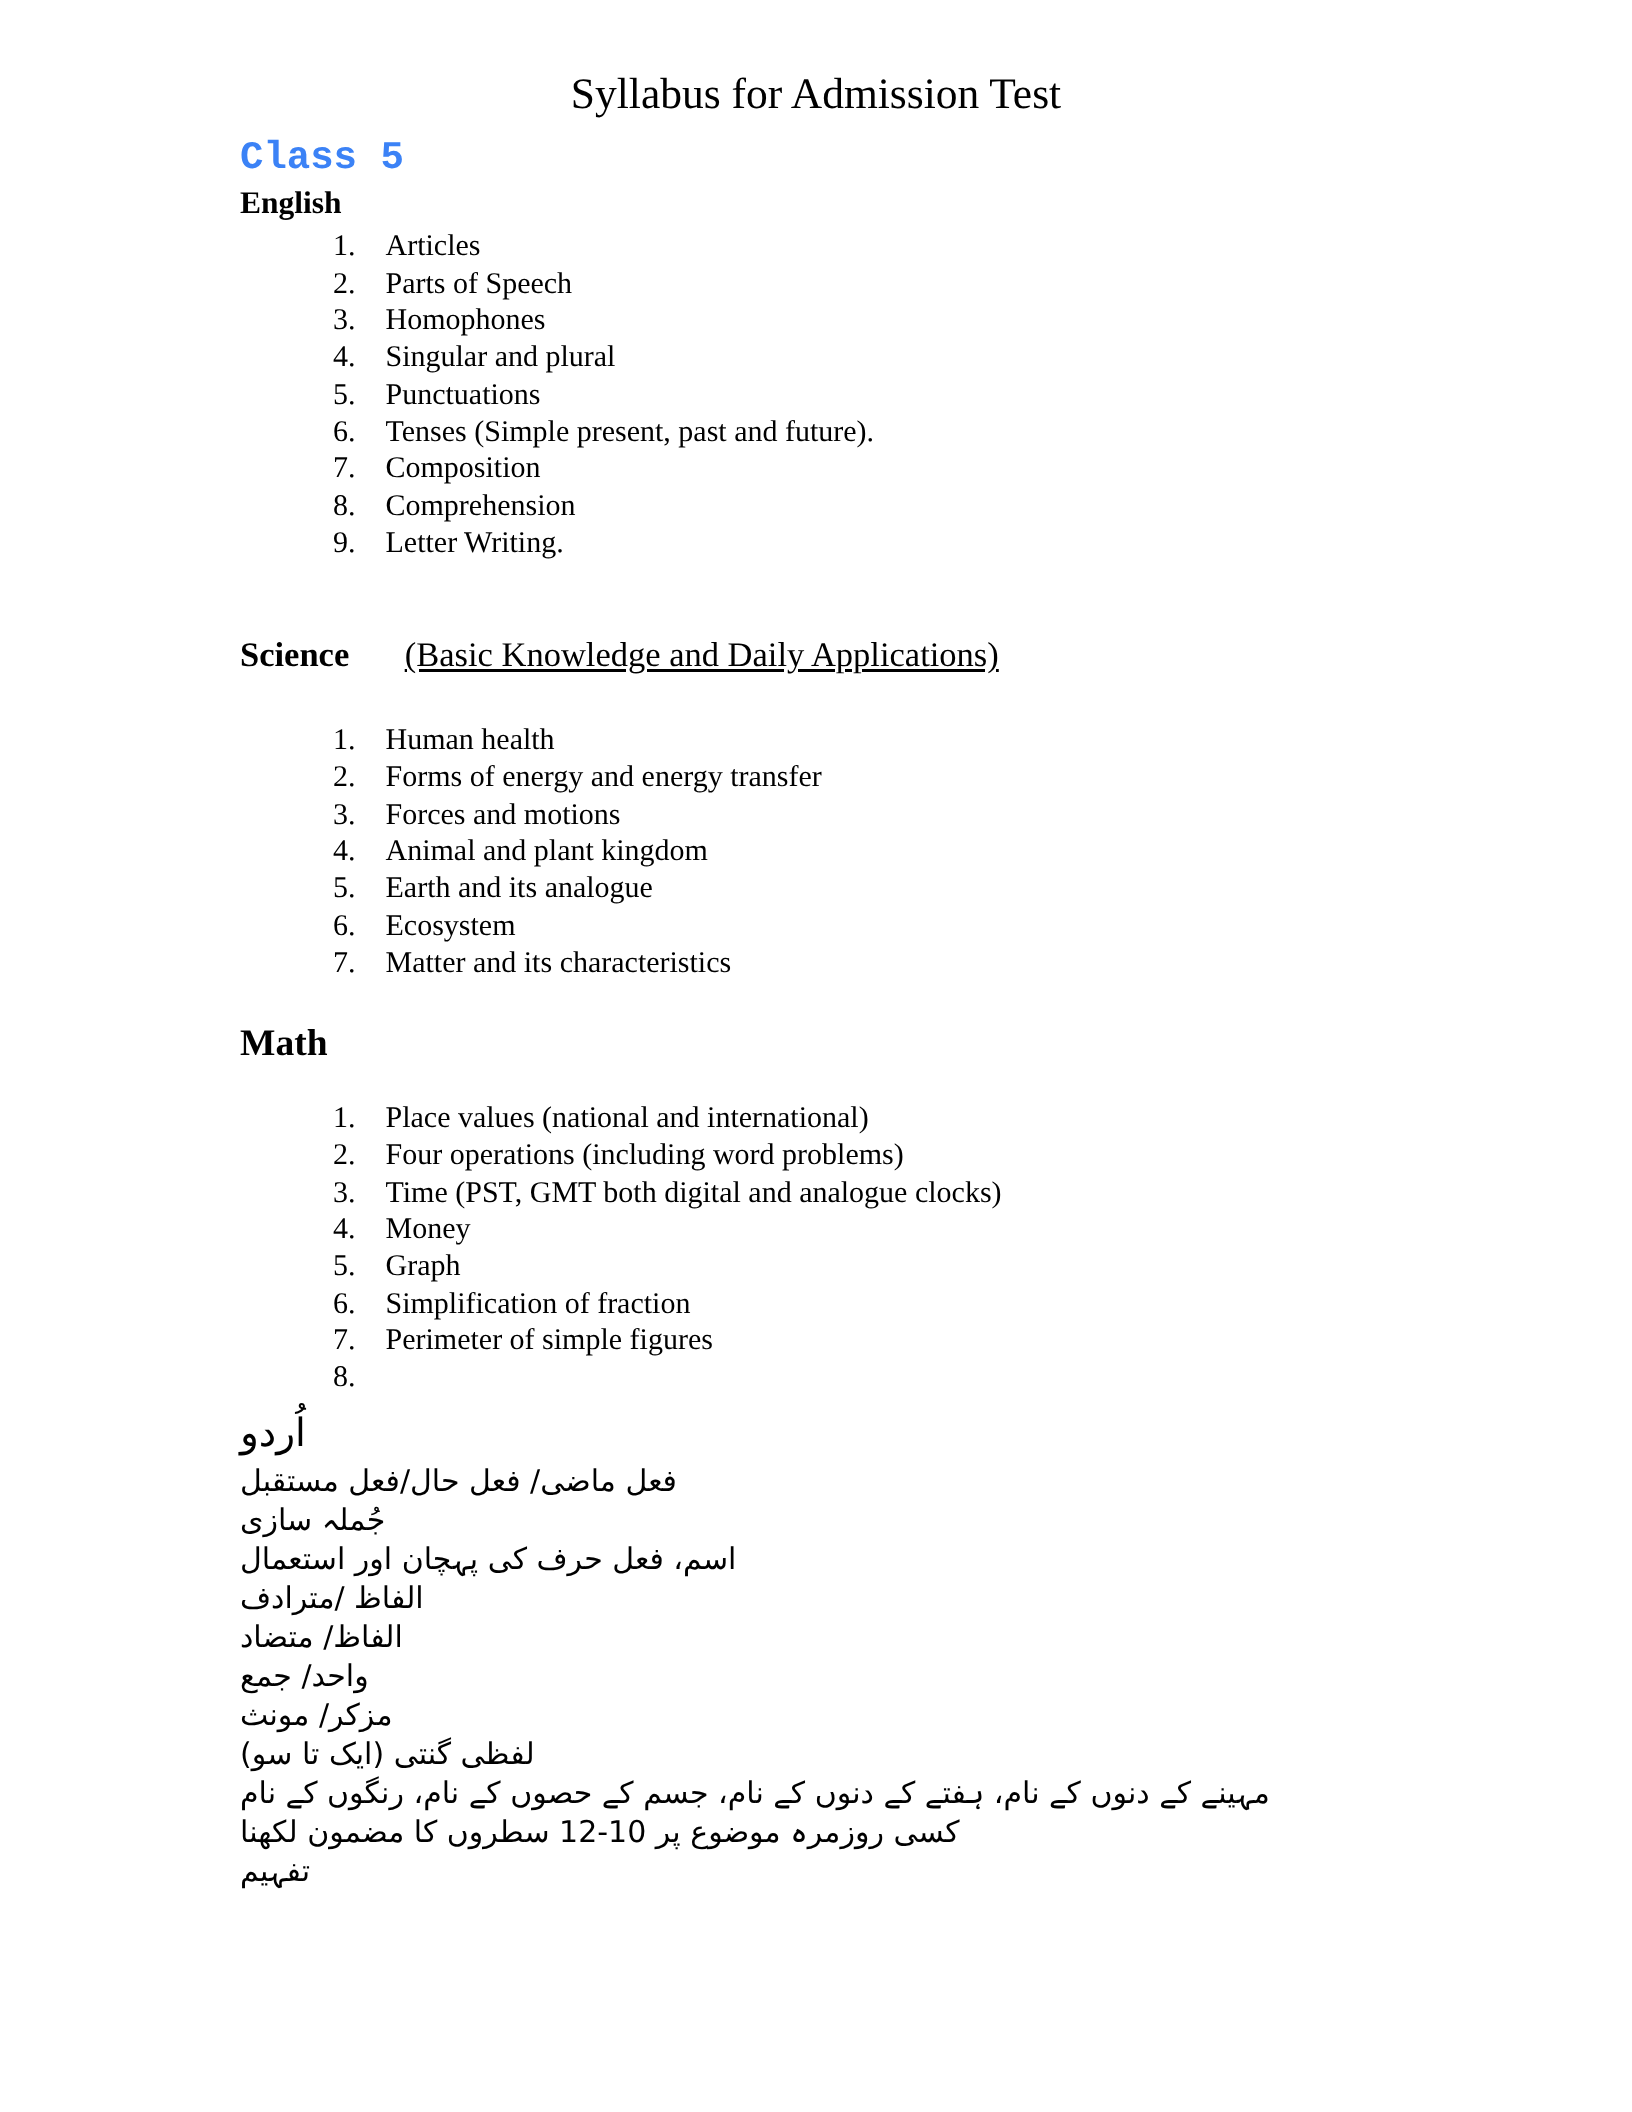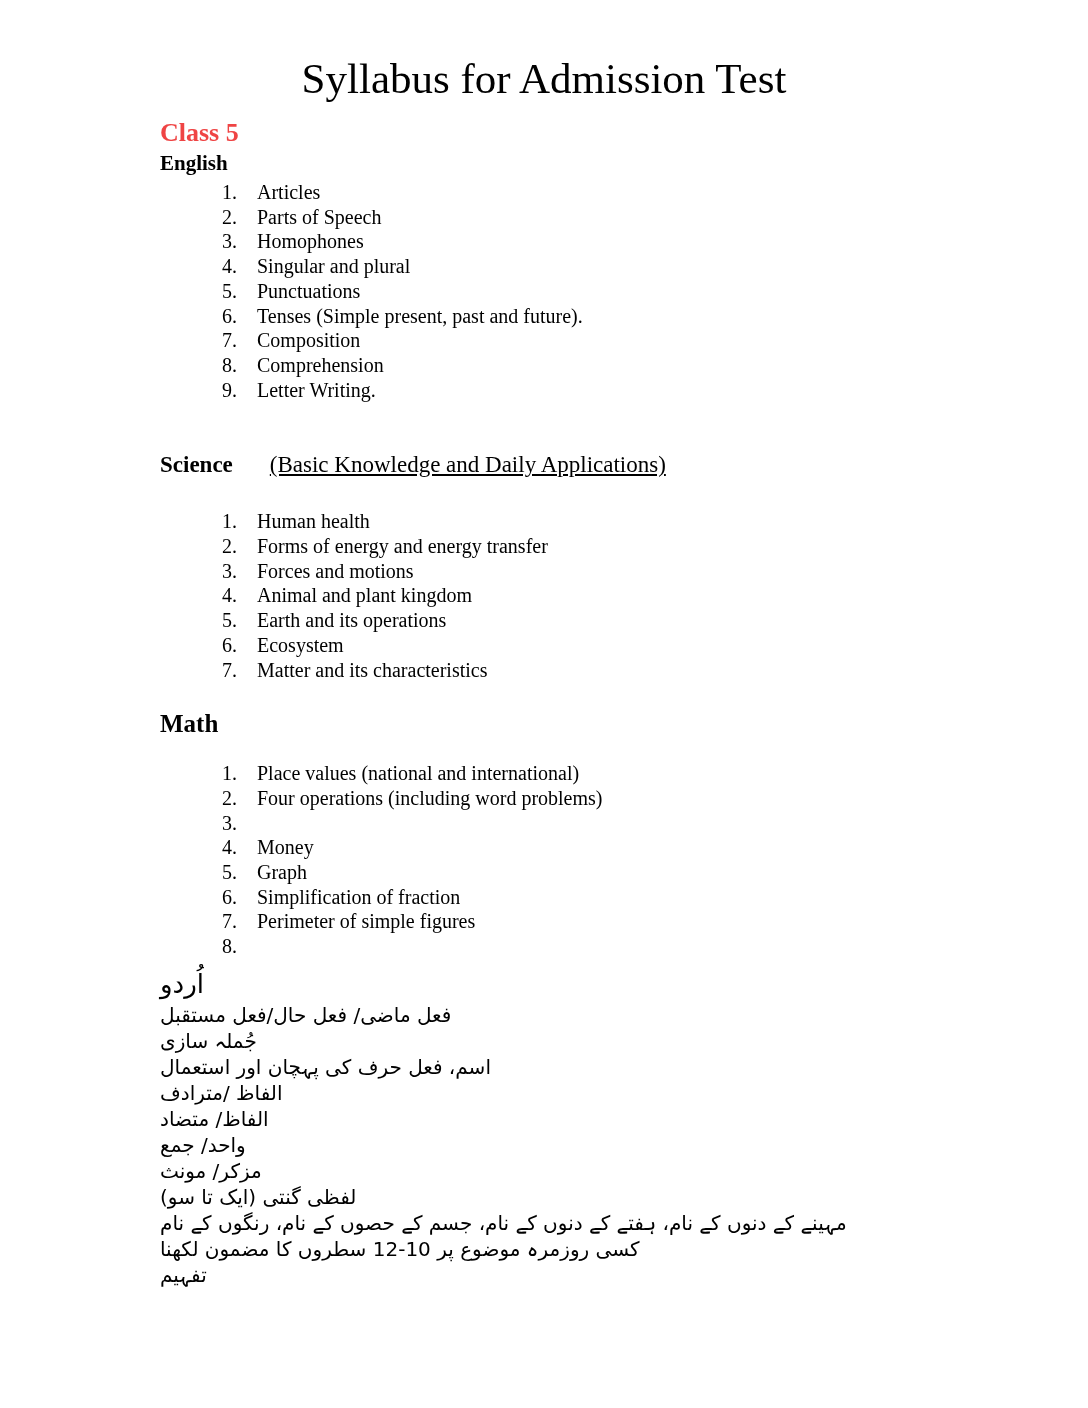--- a/index.html
+++ b/index.html
@@ -7,24 +7,24 @@
     position:relative;
     width:1088px;height:1408px;
     margin:0 auto;
     background:#ffffff;
     color:#000000;
     font-family:"Liberation Serif","DejaVu Serif",serif;
     overflow:hidden;
     box-sizing:border-box;
   }
   .doc-title{
-    margin:16px;
+    margin:0;
     padding-top:41px;
     text-align:center;
-    font-size:43px;
+    font-size:29px;
     font-weight:400;
     line-height:44px;
   }
   .content{
     margin:0 148px 0 160px;
   }
   .class-heading{
     margin:4px 0 0 0;
     font-size:26px;
     line-height:32px;
@@ -79,21 +79,21 @@
 </style>
 </head>
 <body>
 
 <div class="page" style="background: rgb(255, 255, 255); color: rgb(0, 0, 0);">
 
   <h1 class="doc-title">Syllabus for Admission Test</h1>
 
   <div class="content">
 
-    <h2 class="class-heading" style="color: #ef4444;">Class 5</h2>
+    <h2 class="class-heading" style="color: #3b82f6; font-family: Liberation Mono, monospace;">Class 5</h2>
 
     <section class="sec sec-english">
       <h3 class="sec-heading">English</h3>
       <ol class="syllabus-list">
           <li>
             <span class="num">1.</span>
             <span class="txt">Articles</span>
           </li>
           <li>
             <span class="num">2.</span>
@@ -146,21 +146,21 @@
           <li>
             <span class="num">3.</span>
             <span class="txt">Forces and motions</span>
           </li>
           <li>
             <span class="num">4.</span>
             <span class="txt">Animal and plant kingdom</span>
           </li>
           <li>
             <span class="num">5.</span>
-            <span class="txt">Earth and its operations</span>
+            <span class="txt">Earth and its analogue</span>
           </li>
           <li>
             <span class="num">6.</span>
             <span class="txt">Ecosystem</span>
           </li>
           <li>
             <span class="num">7.</span>
             <span class="txt">Matter and its characteristics</span>
           </li>
         </ol>
@@ -172,20 +172,21 @@
           <li>
             <span class="num">1.</span>
             <span class="txt">Place values (national and international)</span>
           </li>
           <li>
             <span class="num">2.</span>
             <span class="txt">Four operations (including word problems)</span>
           </li>
           <li>
             <span class="num">3.</span>
+            <span class="txt">Time (PST, GMT both digital and analogue clocks)</span>
           </li>
           <li>
             <span class="num">4.</span>
             <span class="txt">Money</span>
           </li>
           <li>
             <span class="num">5.</span>
             <span class="txt">Graph</span>
           </li>
           <li>

